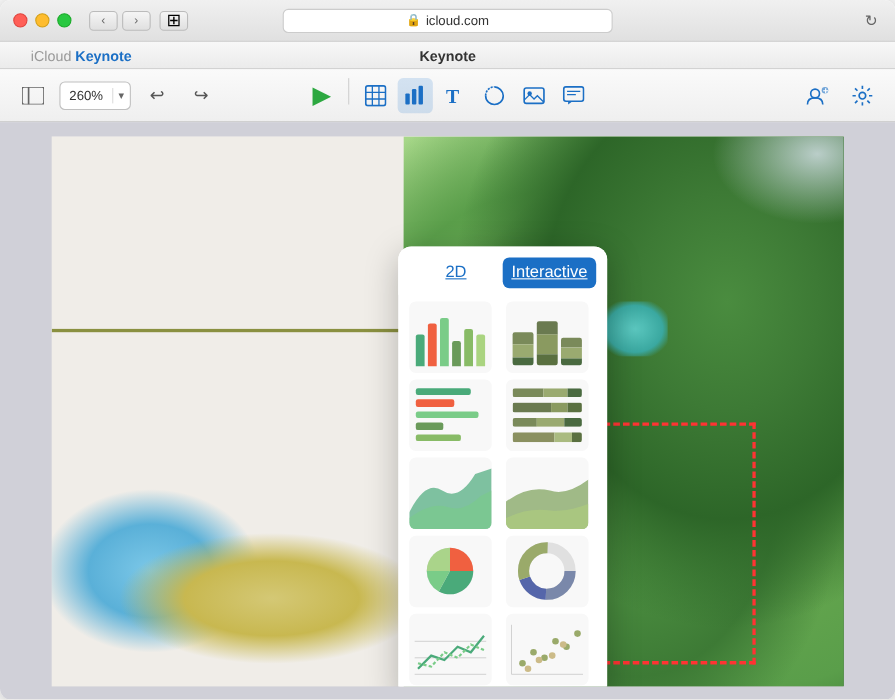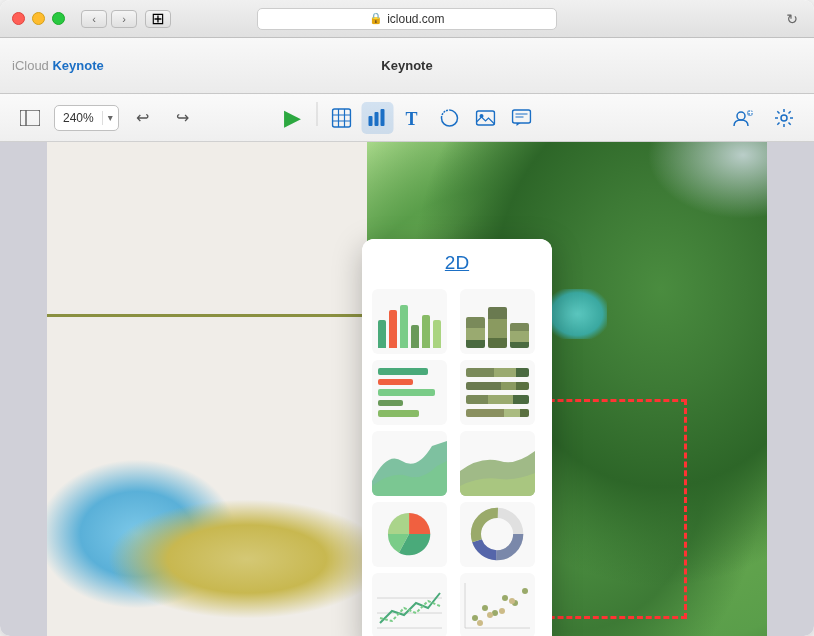--- a/index.html
+++ b/index.html
@@ -41,26 +41,26 @@
       justify-content: center;
       font-size: 12px;
       color: #333;
       gap: 4px;
     }
     .lock-icon { color: #4a9d4a; font-size: 11px; }
     .reload-btn { position: absolute; right: 12px; width: 20px; height: 20px; display: flex; align-items: center; justify-content: center; color: #666; font-size: 14px; }
 
     
     .app-bar {
-      height: 56px;
+      height: 25px;
       background: linear-gradient(to bottom, #f8f8f8, #ebebeb);
       border-bottom: 1px solid #c8c8c8;
       display: flex;
       align-items: center;
-      padding: 0 12px;
+      padding: 0 28px;
       flex-shrink: 0;
     }
     .app-title { position: absolute; left: 50%; transform: translateX(-50%); font-size: 13px; font-weight: 600; color: #333; }
     .app-brand { font-size: 13px; color: #1b6fc5; font-weight: 400; }
     .app-brand span { color: #999; }
 
     
     .toolbar {
       height: 48px;
       background: linear-gradient(to bottom, #fafafa, #efefef);
@@ -203,21 +203,21 @@
     .popup-tabs {
       display: flex;
       padding: 10px 10px 6px;
       gap: 0;
       background: white;
     }
     .popup-tab {
       flex: 1;
       height: 28px;
       display: flex; align-items: center; justify-content: center;
-      font-size: 19px;
+      font-size: 15px;
       cursor: pointer;
       border-radius: 6px;
       text-decoration: underline;
     }
     .popup-tab.active { background: #1b6fc5; color: white; }
     .popup-tab.inactive { color: #1b6fc5; }
     .chart-grid {
       display: grid;
       grid-template-columns: 1fr 1fr;
       gap: 6px;
@@ -282,21 +282,21 @@
   <div class="toolbar">
 
     <button class="toolbar-btn" title="Sidebar">
       <svg width="20" height="16" viewBox="0 0 20 16" fill="none">
           <rect x="0" y="0" width="20" height="16" rx="2" stroke="#666" stroke-width="1.5"></rect>
           <line x1="6" y1="0" x2="6" y2="16" stroke="#666" stroke-width="1.5"></line>
         </svg>
     </button>
 
     <div class="zoom-control">
-      <span class="zoom-label">240%</span>
+      <span class="zoom-label">260%</span>
       <span class="zoom-arrow">▾</span>
     </div>
 
     <button class="toolbar-btn">↩</button>
 
     <button class="toolbar-btn">↪</button>
 
     <div class="toolbar-center">
 
       <button class="toolbar-btn play-btn">▶</button>
@@ -380,20 +380,21 @@
       <div style="position:absolute;top:0;right:0;width:120px;height:80px;background:radial-gradient(ellipse at 80% 20%, rgba(220,230,240,0.8) 0%, transparent 70%);z-index:3;"></div>
 
       <div class="dashed-rect"></div>
 
       <div class="agenda-line"></div>
 
       <div class="chart-popup">
 
         <div class="popup-tabs">
           <div class="popup-tab inactive">2D</div>
+          <div class="popup-tab active">Interactive</div>
         </div>
 
         <div class="chart-grid">
 
           <div class="chart-item">
             <div class="bars">
               <div class="bar" style="height:55%;background:#4aaa7a;"></div>
               <div class="bar" style="height:75%;background:#f06040;"></div>
               <div class="bar" style="height:85%;background:#7acc88;"></div>
               <div class="bar" style="height:45%;background:#6a9a5a;"></div>

